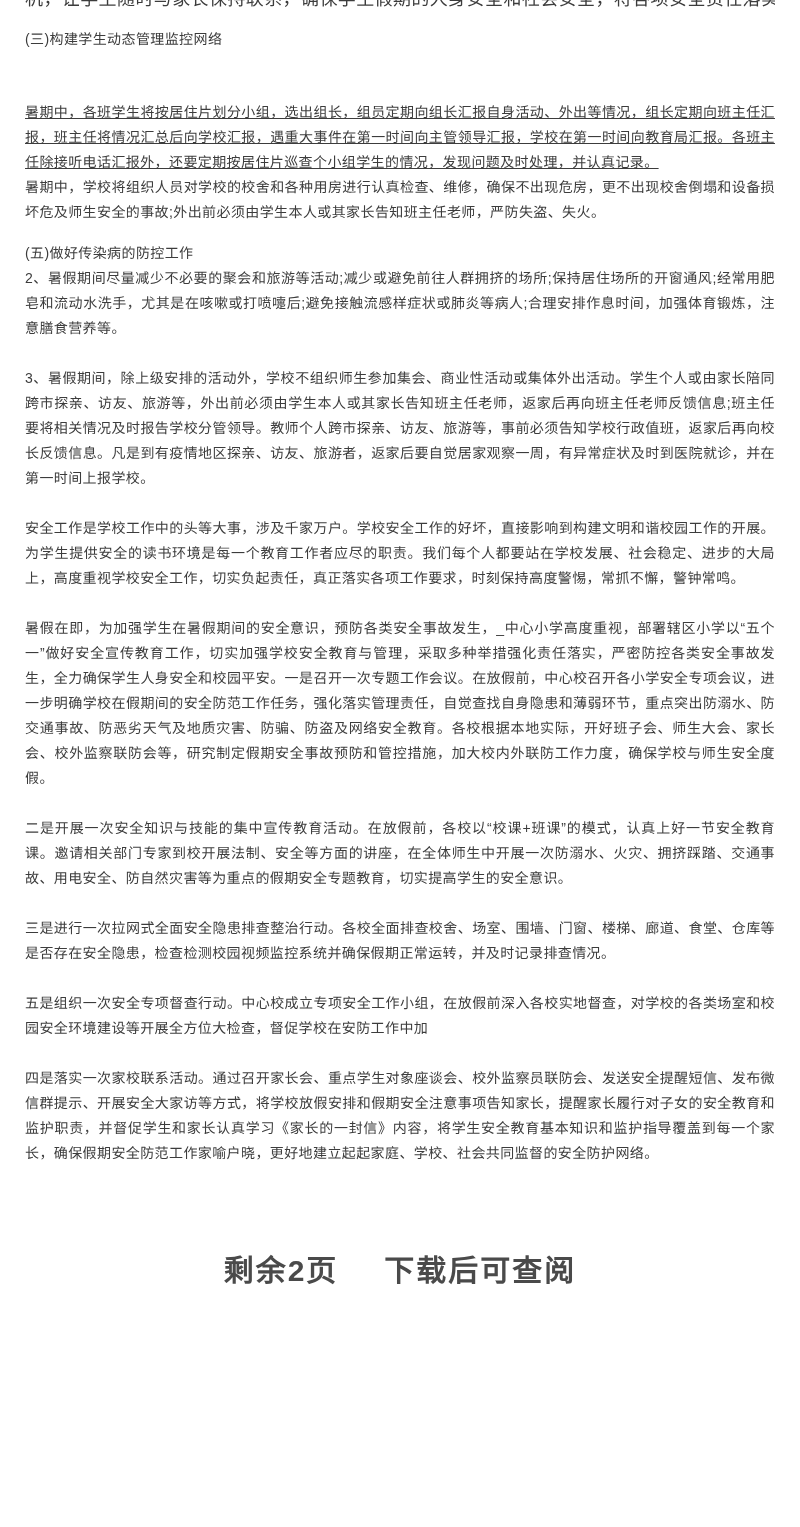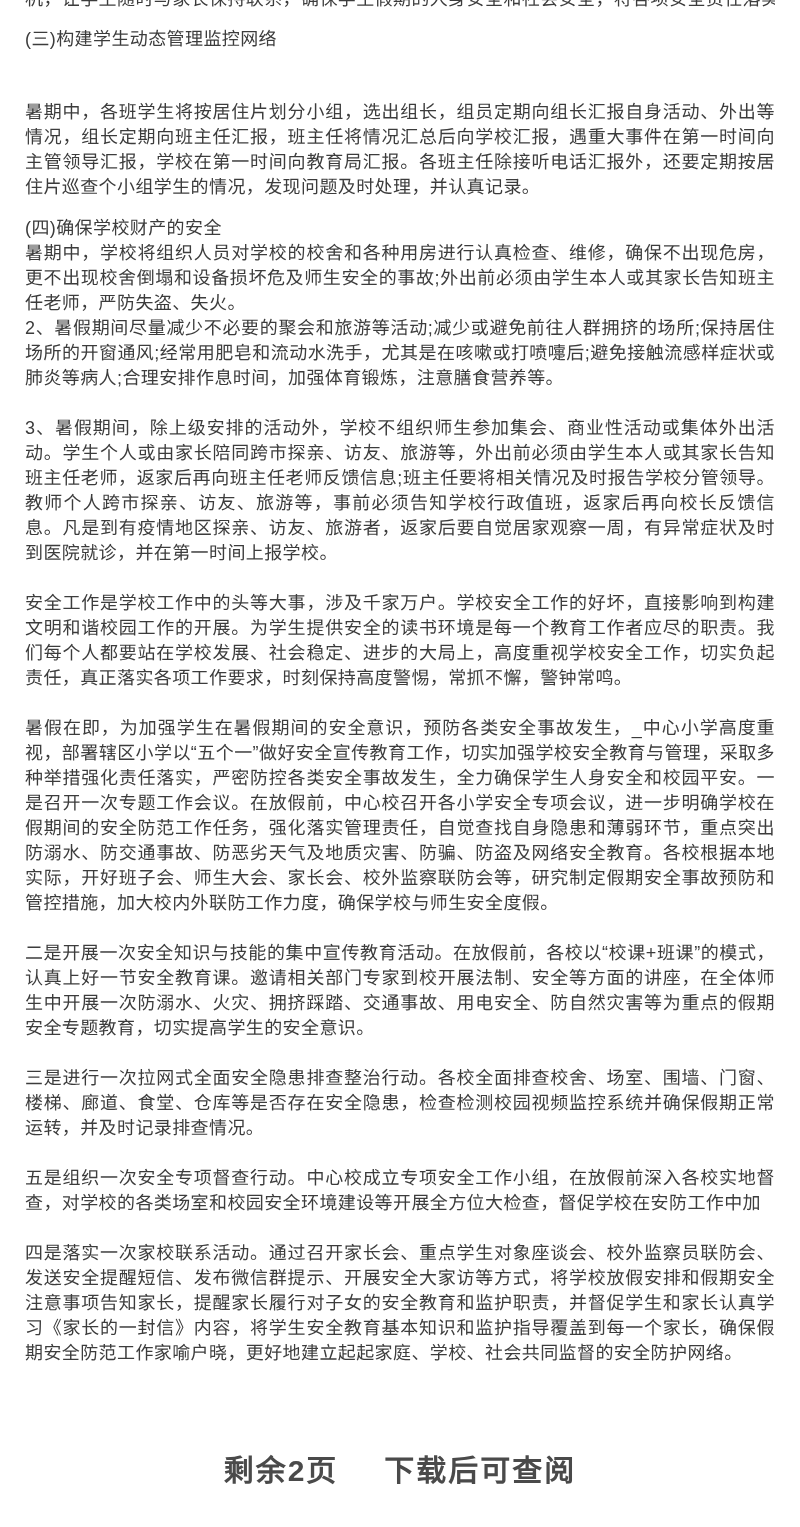--- a/index.html
+++ b/index.html
@@ -21,30 +21,30 @@
   }
   .clip-line .inner {
     display: block;
     margin-top: -13px;
     font-size: 18px;
     line-height: 25px;
     letter-spacing: 0.4px;
     white-space: nowrap;
   }
   .block {
-    font-size: 18px;
+    font-size: 14px;
     line-height: 25px;
     letter-spacing: 0.4px;
     text-align: justify;
     word-break: break-all;
   }
   .heading { margin-top: 16px; }
   .para { }
   .gap { margin-top: 25px; }
-  .gap-lg { margin-top: 48px; }
+  .gap-lg { margin-top: 48px; text-decoration: underline; }
   .footer {
     margin-top: 80px;
     text-align: center;
     font-size: 30px;
     font-weight: 700;
     color: #4a4a4a;
     letter-spacing: 2px;
   }
   .footer .hint { margin-left: 46px; }
 </style>
@@ -54,24 +54,24 @@
 <div class="page">
 
   <div class="clip-line">
     <span class="inner">机，让学生随时与家长保持联系，确保学生假期的人身安全和社会安全，将各项安全责任落实到位。</span>
   </div>
 
   <div class="block heading">(三)构建学生动态管理监控网络</div>
 
   <div class="block para gap-lg">暑期中，各班学生将按居住片划分小组，选出组长，组员定期向组长汇报自身活动、外出等情况，组长定期向班主任汇报，班主任将情况汇总后向学校汇报，遇重大事件在第一时间向主管领导汇报，学校在第一时间向教育局汇报。各班主任除接听电话汇报外，还要定期按居住片巡查个小组学生的情况，发现问题及时处理，并认真记录。</div>
 
-  <div class="block heading">(四)确保学校财产的安全</div>
 
   <div class="block para">暑期中，学校将组织人员对学校的校舍和各种用房进行认真检查、维修，确保不出现危房，更不出现校舍倒塌和设备损坏危及师生安全的事故;外出前必须由学生本人或其家长告知班主任老师，严防失盗、失火。</div>
 
+  <div class="block heading">(五)做好传染病的防控工作</div>
 
   <div class="block para">2、暑假期间尽量减少不必要的聚会和旅游等活动;减少或避免前往人群拥挤的场所;保持居住场所的开窗通风;经常用肥皂和流动水洗手，尤其是在咳嗽或打喷嚏后;避免接触流感样症状或肺炎等病人;合理安排作息时间，加强体育锻炼，注意膳食营养等。</div>
 
   <div class="block para gap">3、暑假期间，除上级安排的活动外，学校不组织师生参加集会、商业性活动或集体外出活动。学生个人或由家长陪同跨市探亲、访友、旅游等，外出前必须由学生本人或其家长告知班主任老师，返家后再向班主任老师反馈信息;班主任要将相关情况及时报告学校分管领导。教师个人跨市探亲、访友、旅游等，事前必须告知学校行政值班，返家后再向校长反馈信息。凡是到有疫情地区探亲、访友、旅游者，返家后要自觉居家观察一周，有异常症状及时到医院就诊，并在第一时间上报学校。</div>
 
   <div class="block para gap">安全工作是学校工作中的头等大事，涉及千家万户。学校安全工作的好坏，直接影响到构建文明和谐校园工作的开展。为学生提供安全的读书环境是每一个教育工作者应尽的职责。我们每个人都要站在学校发展、社会稳定、进步的大局上，高度重视学校安全工作，切实负起责任，真正落实各项工作要求，时刻保持高度警惕，常抓不懈，警钟常鸣。</div>
 
   <div class="block para gap">暑假在即，为加强学生在暑假期间的安全意识，预防各类安全事故发生，_中心小学高度重视，部署辖区小学以“五个一”做好安全宣传教育工作，切实加强学校安全教育与管理，采取多种举措强化责任落实，严密防控各类安全事故发生，全力确保学生人身安全和校园平安。一是召开一次专题工作会议。在放假前，中心校召开各小学安全专项会议，进一步明确学校在假期间的安全防范工作任务，强化落实管理责任，自觉查找自身隐患和薄弱环节，重点突出防溺水、防交通事故、防恶劣天气及地质灾害、防骗、防盗及网络安全教育。各校根据本地实际，开好班子会、师生大会、家长会、校外监察联防会等，研究制定假期安全事故预防和管控措施，加大校内外联防工作力度，确保学校与师生安全度假。</div>
 
   <div class="block para gap">二是开展一次安全知识与技能的集中宣传教育活动。在放假前，各校以“校课+班课”的模式，认真上好一节安全教育课。邀请相关部门专家到校开展法制、安全等方面的讲座，在全体师生中开展一次防溺水、火灾、拥挤踩踏、交通事故、用电安全、防自然灾害等为重点的假期安全专题教育，切实提高学生的安全意识。</div>

